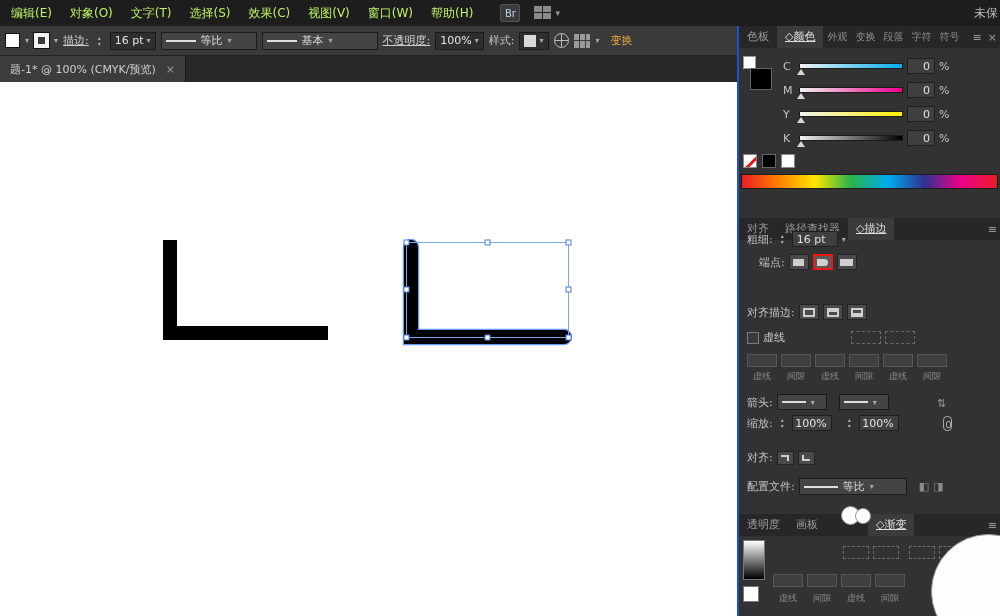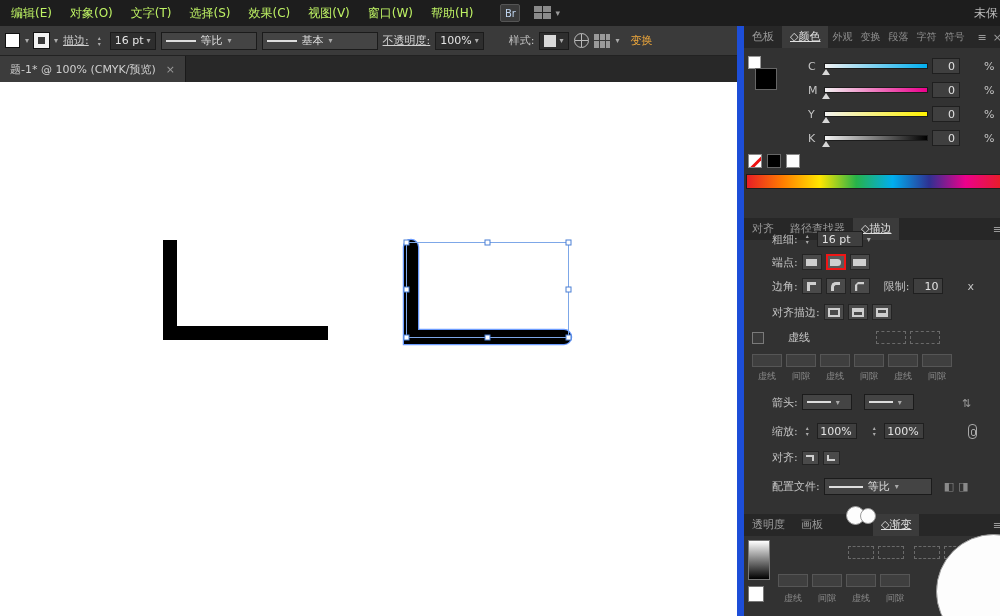--- a/index.html
+++ b/index.html
@@ -52,29 +52,29 @@
     display:flex; align-items:flex-end; z-index:4; }
   .doc-tab { height:26px; background:#3c3c3c; border-right:1px solid #1a1a1a;
     display:flex; align-items:center; gap:10px; padding:0 10px; color:#cfcfcf; font-size:11px; }
   .doc-close { color:#999; font-size:11px; cursor:pointer; }
 
   
   .canvas { left:0; top:82px; width:737px; height:534px; background:#ffffff; }
 
   
   .panel { left:737px; top:26px; width:263px; height:590px; background:#323232;
-    overflow:hidden; z-index:10; border-left:7px solid #1d4ed8; }
+    overflow:hidden; z-index:10; border-left:2px solid #1d4ed8; }
   .hdr { position:absolute; left:0; width:263px; height:22px; background:#272727;
     display:flex; align-items:center; }
   .tab { padding:0 8px; height:22px; line-height:22px; color:#9a9a9a; font-size:11px; cursor:pointer; }
   .tab.active { background:#3b3b3b; color:#e0e0e0;text-decoration:underline; }
   .dock-lbl { font-size:10px; color:#8f8f8f; padding:0 4px; }
   .hdr-right { margin-left:auto; display:flex; gap:6px; padding-right:5px; color:#9a9a9a; }
 
-  .lbl { color:#c4c4c4; font-size:11px;margin-left:20px; }
+  .lbl { color:#c4c4c4; font-size:11px; }
   .pbtn { width:20px; height:16px; background:#4a4a4a; border:1px solid #242424;
     display:flex; align-items:center; justify-content:center; cursor:pointer; }
   .pbtn.red-hl { border:2px solid #f01616; background:#5a5a5a; }
   .glyph-cap { width:11px; height:7px; background:#cfcfcf; }
   .glyph-cap.round { border-radius:0 4px 4px 0; }
   .glyph-cap.proj { width:13px; }
   .glyph-corner { width:9px; height:9px; border-left:3px solid #cfcfcf; border-top:3px solid #cfcfcf; }
   .glyph-corner.round { border-top-left-radius:5px; }
   .glyph-corner.bevel { transform:rotate(0.001deg); clip-path:polygon(0 100%,0 35%,35% 0,100% 0,100% 25%,25% 25%,25% 100%); }
   .glyph-align { width:12px; height:9px; border:2px solid #cfcfcf; }
@@ -271,48 +271,33 @@
   <div class="row" style="left:8px;top:204px;">
     <span class="lbl">粗细:</span>
     <div class="stepper">
         <span>▴</span>
         <span>▾</span>
       </div>
     <div class="minibox" style="width:46px;justify-content:flex-start;">16 pt</div>
     <span class="caret">▾</span>
   </div>
 
-  <div class="row" style="left:8px;top:228px;">
+  <div class="row" style="left:20px;top:228px;">
     <span class="lbl">端点:</span>
     <div class="pbtn">
         <div class="glyph-cap"></div>
       </div>
     <div class="pbtn red-hl">
         <div class="glyph-cap round"></div>
       </div>
     <div class="pbtn">
         <div class="glyph-cap proj"></div>
       </div>
   </div>
 
-  <div class="row" style="left:8px;top:252px;">
-    <span class="lbl">边角:</span>
-    <div class="pbtn">
-        <div class="glyph-corner"></div>
-      </div>
-    <div class="pbtn">
-        <div class="glyph-corner round"></div>
-      </div>
-    <div class="pbtn">
-        <div class="glyph-corner bevel"></div>
-      </div>
-    <span class="lbl" style="margin-left:10px">限制:</span>
-    <div class="minibox" style="width:30px">10</div>
-    <span class="lbl">x</span>
-  </div>
 
   <div class="row" style="left:8px;top:278px;">
     <span class="lbl">对齐描边:</span>
     <div class="pbtn">
         <div class="glyph-align"></div>
       </div>
     <div class="pbtn">
         <div class="glyph-align t2"></div>
       </div>
     <div class="pbtn">
@@ -350,21 +335,21 @@
       <span class="line-glyph" style="width:24px"></span>
       <span class="caret">▾</span>
     </div>
     <div class="dd" style="width:50px;height:16px;margin-left:8px">
       <span class="line-glyph" style="width:24px"></span>
       <span class="caret">▾</span>
     </div>
     <span style="margin-left:44px;color:#9a9a9a">⇅</span>
   </div>
 
-  <div class="row" style="left:8px;top:396px;text-align:center;">
+  <div class="row" style="left:8px;top:388px;text-align:center;">
     <span class="lbl">缩放:</span>
     <div class="stepper">
         <span>▴</span>
         <span>▾</span>
       </div>
     <div class="minibox" style="width:40px">100%</div>
     <div class="stepper" style="margin-left:8px">
         <span>▴</span>
         <span>▾</span>
       </div>

